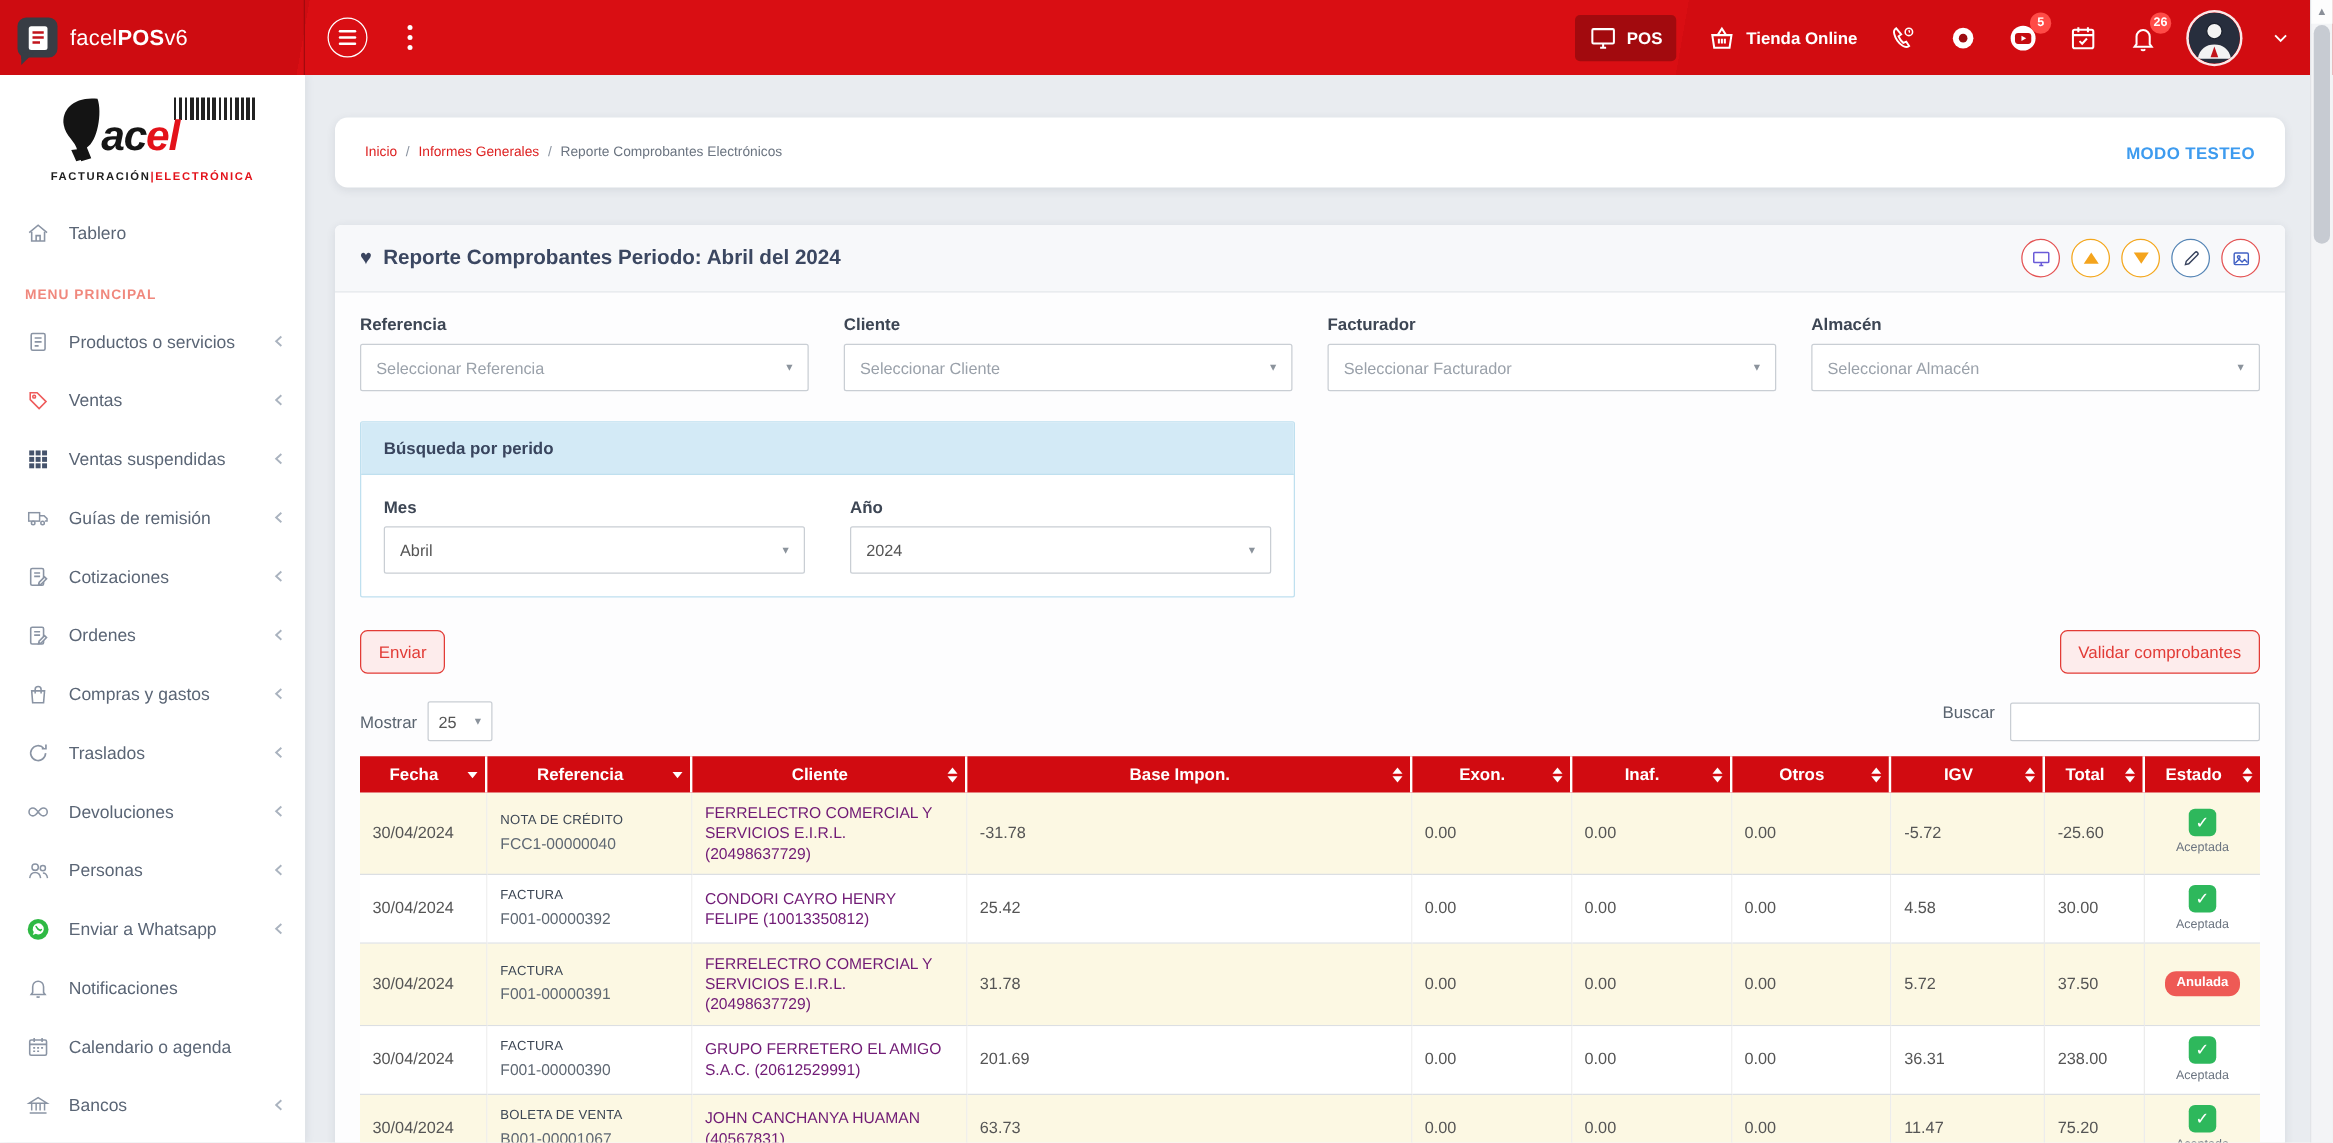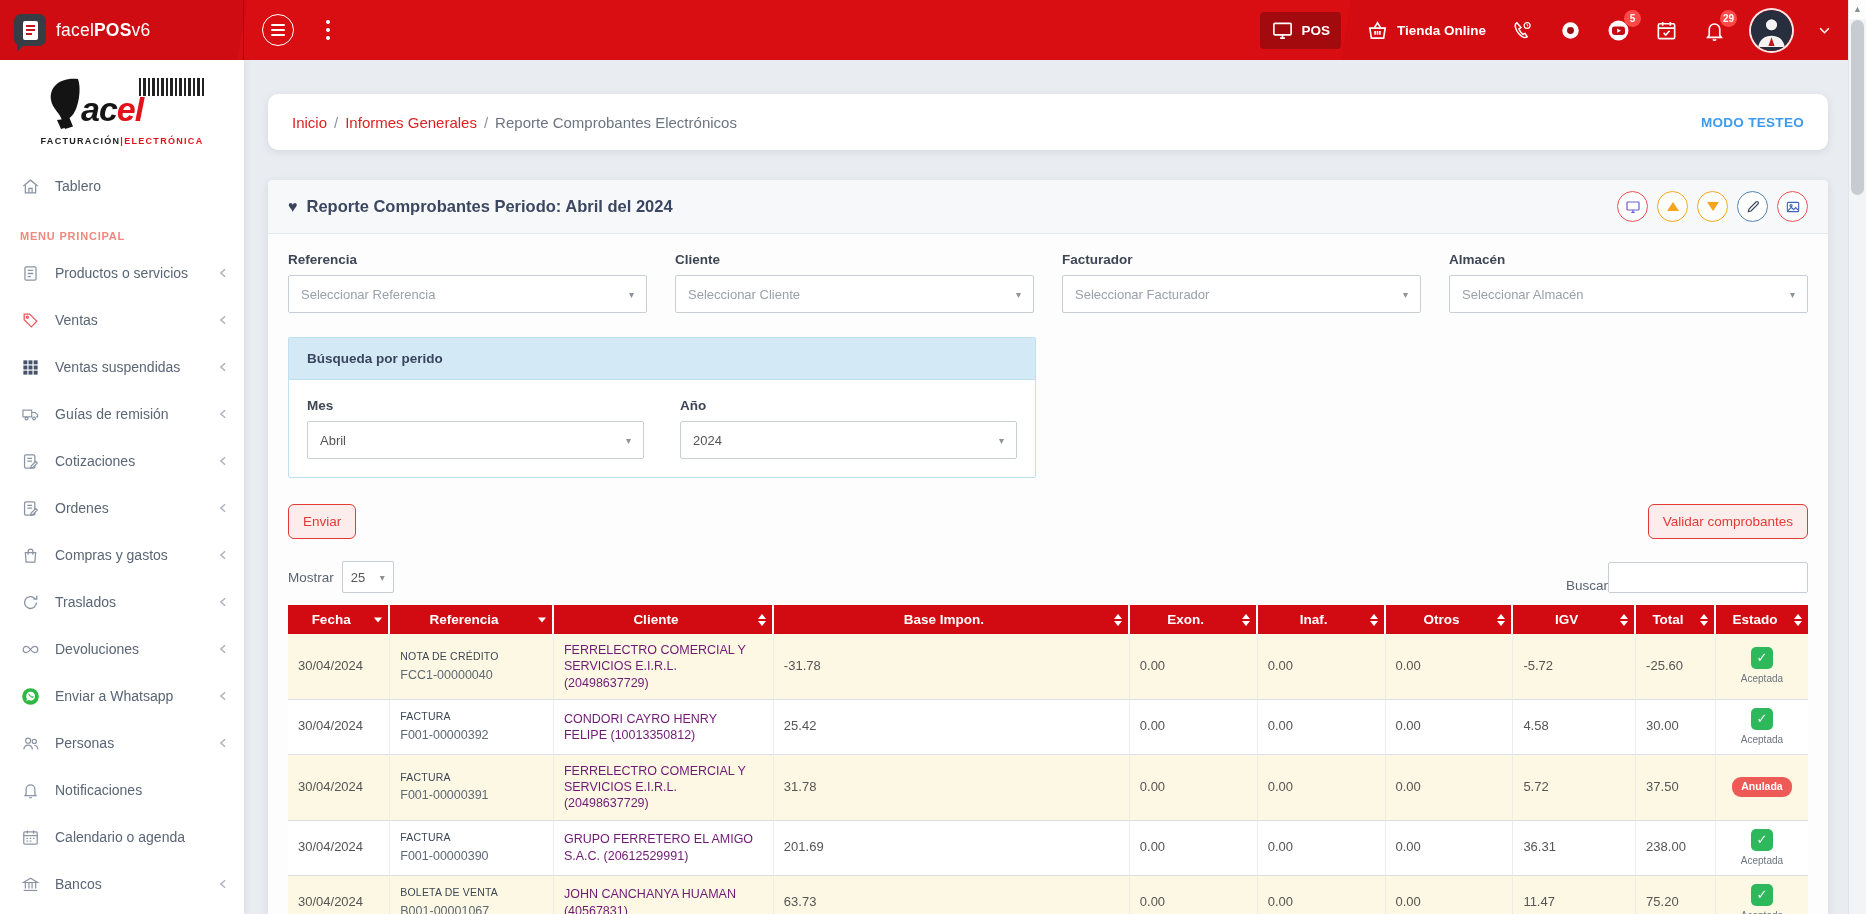--- a/index.html
+++ b/index.html
@@ -65,21 +65,21 @@
   .s-icon.grid-fill{color:#45536c}
   .s-label{flex:1;white-space:nowrap}
   .s-chev{color:#aab3bf;display:flex}
   .s-chev svg{width:10px;height:10px}
   .menu-label{padding:24px 20px 4px;font-size:11px;font-weight:bold;color:#f0887d;letter-spacing:.8px}
 
   
   .page{position:absolute;left:244px;top:60px;right:18px;bottom:0;padding:34px 20px 0 24px;overflow:hidden}
   .crumb-card{height:56px;background:#fff;border-radius:10px;box-shadow:0 2px 8px rgba(40,50,70,.10);
     display:flex;align-items:center;padding:0 24px;margin-bottom:30px}
-  .crumbs{font-size:15px;color:#8a93a0;display:flex;gap:7px;align-items:flex-end}
+  .crumbs{font-size:11px;color:#8a93a0;display:flex;gap:7px;align-items:flex-end}
   .crumb-link{color:#dd1f1f;cursor:pointer}
   .crumb-cur{color:#6b7480}
   .mode-badge{margin-left:auto;color:#3d9bef;font-weight:bold;font-size:13.5px;letter-spacing:.3px}
 
   .report-card{background:#fdfdfe;border-radius:5px;box-shadow:0 2px 8px rgba(40,50,70,.10);overflow:hidden}
   .card-head{height:54px;background:#f7f8fa;border-bottom:1px solid #e5e8ec;display:flex;
     align-items:center;padding:0 20px}
   .card-title{display:flex;align-items:center;gap:9px;color:#3b4761;font-size:16.5px;font-weight:bold}
   .heart{color:#39445e;font-size:16px;line-height:1}
   .head-actions{margin-left:auto;display:flex;gap:9px}
@@ -109,21 +109,21 @@
   .periodo-body{padding:18px;display:grid;grid-template-columns:1fr 1fr;gap:36px}
 
   .actions-row{display:flex;align-items:flex-start;margin-bottom:22px}
   .btn-red{background:#fdecec;border:1px solid #e23b36;color:#e23b36;font-size:13.5px;
     padding:9px 14px;border-radius:6px;cursor:pointer;font-family:inherit}
   .btn-red.right{margin-left:auto}
 
   .list-controls{display:flex;align-items:center;margin-bottom:12px}
   .ctl-label{font-size:13.5px;color:#5a6470}
   .select.small{height:32px;width:52px;margin-left:8px;padding:0 8px}
-  .buscar-wrap{margin-left:auto;display:flex;align-items:flex-end;gap:0}
+  .buscar-wrap{margin-left:auto;display:flex;align-items:flex-start;gap:12px}
   .search-input{width:200px;height:31px;border:1px solid #c9ced4;border-radius:2px;padding:0 8px;
     font-size:13px;color:#444;background:#fff;font-family:inherit}
 
   
   table{width:100%;border-collapse:separate;border-spacing:0;table-layout:fixed}
   thead th{background:#d10b11;color:#fff;font-size:13.5px;font-weight:bold;padding:7px 20px 7px 6px;
     position:relative;text-align:center;border-right:2px solid #fff;cursor:pointer}
   thead th:last-child{border-right:none}
   .sort{position:absolute;right:6px;top:50%;transform:translateY(-50%);display:flex;
     flex-direction:column;gap:2px;align-items:center}
@@ -224,21 +224,21 @@
           <rect x="3.5" y="5" width="17" height="15.5" rx="1.5"></rect>
           <path d="M3.5 9.5h17M8 3v4M16 3v4"></path>
           <path d="m9 14.5 2.2 2.2 4-4.4"></path>
         </svg>
     </div>
     <div class="tbico">
       <svg viewBox="0 0 24 24" fill="none" stroke="#fff" stroke-width="1.7">
           <path d="M6.5 17v-6.3a5.5 5.5 0 0 1 11 0V17l1.6 2.2H4.9z"></path>
           <path d="M10.4 21.3a1.9 1.9 0 0 0 3.2 0"></path>
         </svg>
-      <span class="tb-badge">29</span>
+      <span class="tb-badge">26</span>
     </div>
     <div class="avatar">
       <svg viewBox="0 0 40 40">
           <circle cx="20" cy="20" r="20" fill="#272e3d"></circle>
           <circle cx="20" cy="14.5" r="6" fill="#f3f3f3"></circle>
           <path d="M7 36c1.5-7.5 6.4-11 13-11s11.5 3.5 13 11z" fill="#f3f3f3"></path>
           <path d="M20 26.5 17 35h6z" fill="#c2141b"></path>
           <circle cx="20" cy="14.5" r="6" fill="none" stroke="#1c222e" stroke-width="1"></circle>
         </svg>
     </div>
@@ -410,43 +410,43 @@
         </span>
         <span class="s-label">Devoluciones</span>
         <span class="s-chev">
           <svg viewBox="0 0 12 12" fill="none" stroke="currentColor" stroke-width="1.8">
             <path d="M8.5 1.5 3.5 6l5 4.5"></path>
           </svg>
         </span>
       </div>
       <div class="side-item">
         <span class="s-icon">
-          <svg viewBox="0 0 24 24">
-            <circle cx="12" cy="12" r="10.5" fill="#2fb944"></circle>
-            <path d="M6.6 17.6l1-2.9a5.6 5.6 0 1 1 2.1 1.8z" fill="#fff"></path>
-            <path d="M9.9 9c.9 2.1 2.1 3.3 4.4 4.2l1-1.1" stroke="#2fb944" stroke-width="1.5" fill="none" stroke-linecap="round"></path>
-          </svg>
-        </span>
-        <span class="s-label">Enviar a Whatsapp</span>
-        <span class="s-chev">
-          <svg viewBox="0 0 12 12" fill="none" stroke="currentColor" stroke-width="1.8">
-            <path d="M8.5 1.5 3.5 6l5 4.5"></path>
-          </svg>
-        </span>
-      </div>
-      <div class="side-item">
-        <span class="s-icon">
           <svg viewBox="0 0 24 24" fill="none" stroke="currentColor" stroke-width="1.5">
             <circle cx="9" cy="8.5" r="3.2"></circle>
             <path d="M3.5 19.5c.5-3.5 2.8-5.5 5.5-5.5s5 2 5.5 5.5"></path>
             <circle cx="16.8" cy="9.5" r="2.6"></circle>
             <path d="M16.8 14.5c2.3 0 4.2 1.9 4.7 5"></path>
           </svg>
         </span>
         <span class="s-label">Personas</span>
+        <span class="s-chev">
+          <svg viewBox="0 0 12 12" fill="none" stroke="currentColor" stroke-width="1.8">
+            <path d="M8.5 1.5 3.5 6l5 4.5"></path>
+          </svg>
+        </span>
+      </div>
+      <div class="side-item">
+        <span class="s-icon">
+          <svg viewBox="0 0 24 24">
+            <circle cx="12" cy="12" r="10.5" fill="#2fb944"></circle>
+            <path d="M6.6 17.6l1-2.9a5.6 5.6 0 1 1 2.1 1.8z" fill="#fff"></path>
+            <path d="M9.9 9c.9 2.1 2.1 3.3 4.4 4.2l1-1.1" stroke="#2fb944" stroke-width="1.5" fill="none" stroke-linecap="round"></path>
+          </svg>
+        </span>
+        <span class="s-label">Enviar a Whatsapp</span>
         <span class="s-chev">
           <svg viewBox="0 0 12 12" fill="none" stroke="currentColor" stroke-width="1.8">
             <path d="M8.5 1.5 3.5 6l5 4.5"></path>
           </svg>
         </span>
       </div>
       <div class="side-item">
         <span class="s-icon">
           <svg viewBox="0 0 24 24" fill="none" stroke="currentColor" stroke-width="1.6">
             <path d="M6.5 16.5v-6a5.5 5.5 0 0 1 11 0v6l1.5 2h-14z"></path>

